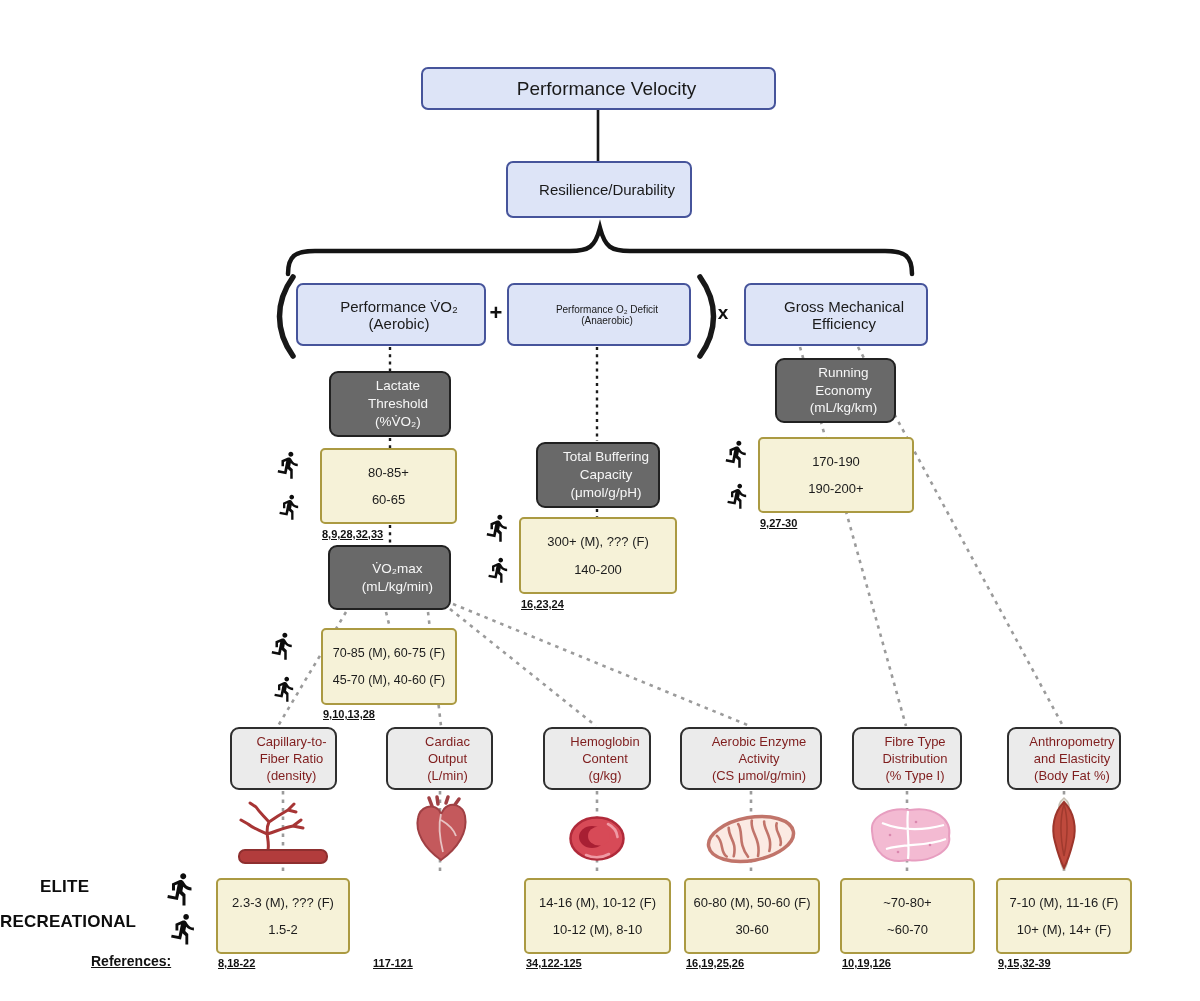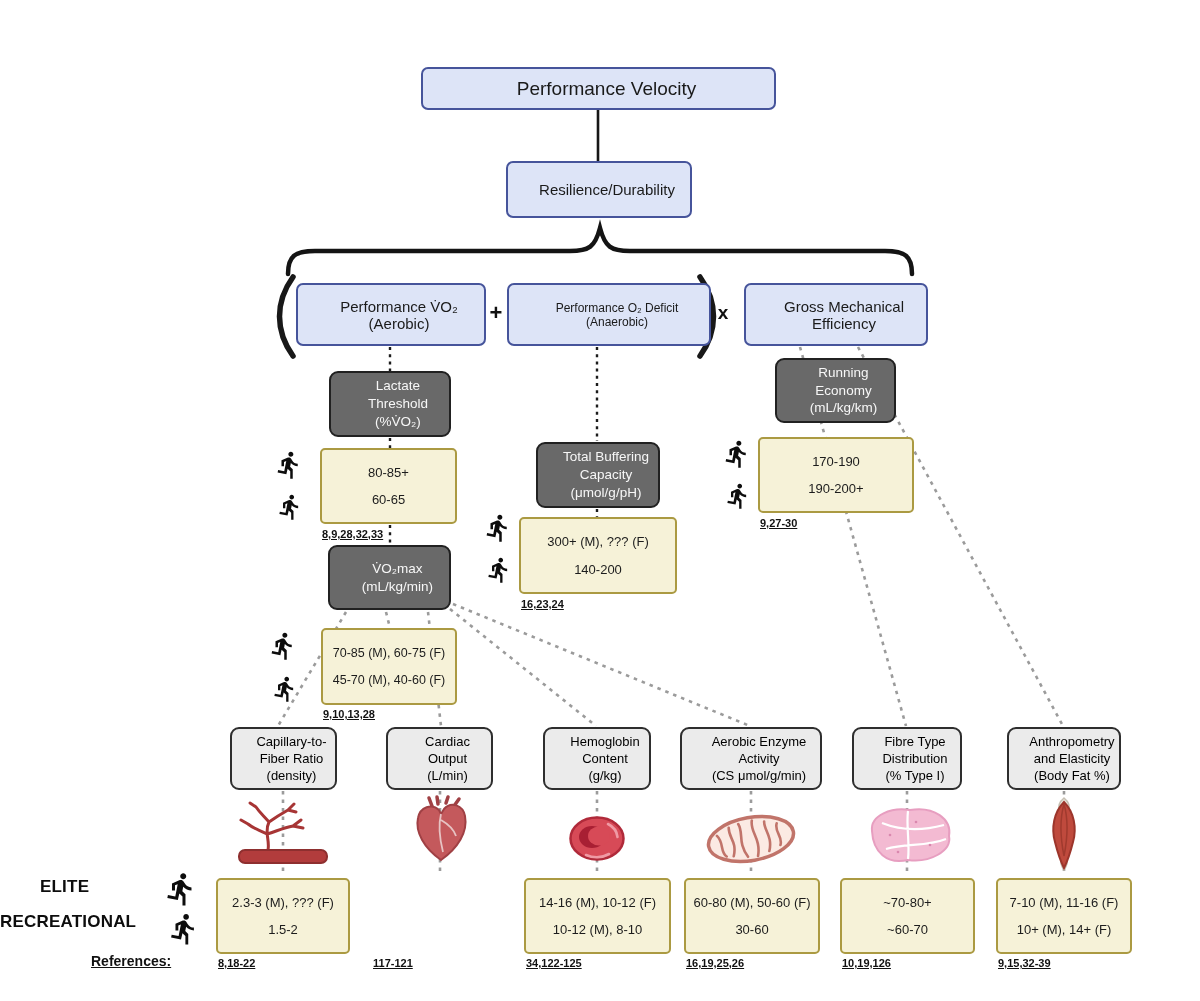--- a/index.html
+++ b/index.html
@@ -6,21 +6,21 @@
   #canvas{position:relative;width:1200px;height:1001px;background:#ffffff;
           font-family:"Liberation Sans",sans-serif;color:#1a1a1a;overflow:hidden;}
   #connectors{position:absolute;left:0;top:0;z-index:0;}
   .box{position:absolute;z-index:2;display:flex;align-items:center;justify-content:center;
        text-align:center;box-sizing:border-box;padding-left:16px;}
   .pre{white-space:pre-line;}
   .blue{background:#dde4f7;border:2.5px solid #46549b;border-radius:7px;}
   .dark{background:#696969;border:2.5px solid #212121;border-radius:9px;color:#f7f7f7;
         font-size:13.5px;line-height:1.32;}
   .gray{background:#ebebeb;border:2.5px solid #2e2e2e;border-radius:9px;
-        font-size:13px;line-height:1.32;color:#000000;}
+        font-size:13px;line-height:1.32;color:#7f1d1d;}
   .ybox{background:#f6f2d8;border:2px solid #ab9a42;border-radius:5px;
         font-size:13px;color:#1c1c1c;display:flex;flex-direction:column;
         justify-content:space-evenly;align-items:center;padding:2px;}
   .refs{position:absolute;z-index:2;font-size:11px;font-weight:bold;color:#111;text-decoration:underline;}
   .op{position:absolute;z-index:2;font-weight:bold;color:#111;text-align:center;}
   .runner{position:absolute;z-index:2;fill:#0d0d0d;}
   .legend-label{position:absolute;z-index:2;font-weight:bold;color:#0d0d0d;
                 text-align:left;font-size:17px;letter-spacing:.2px;}
   .organ{position:absolute;z-index:2;}
 </style>
@@ -71,21 +71,21 @@
   </div>
   <div class="box blue" style="left:506px;top:161px;width:186px;height:57px;font-size:15px">
     <span>Resilience/Durability</span>
   </div>
 
   <div class="box blue pre" style="left:296px;top:283px;width:190px;height:63px;font-size:15px">
     <span class="pre">Performance V̇O₂
 (Aerobic)</span>
   </div>
   <div class="op" style="left:484px;top:300px;width:24px;font-size:22px">+</div>
-  <div class="box blue pre" style="left:507px;top:283px;width:204px;height:63px;font-size:12px">
+  <div class="box blue pre" style="left:507px;top:283px;width:184px;height:63px;font-size:10px">
     <span class="pre">Performance O₂ Deficit
 (Anaerobic)</span>
   </div>
   <div class="op" style="left:711px;top:302px;width:24px;font-size:19px">x</div>
   <div class="box blue pre" style="left:744px;top:283px;width:184px;height:63px;font-size:15px">
     <span class="pre">Gross Mechanical
 Efficiency</span>
   </div>
 
   <div class="box dark" style="left:329px;top:371px;width:122px;height:66px">

